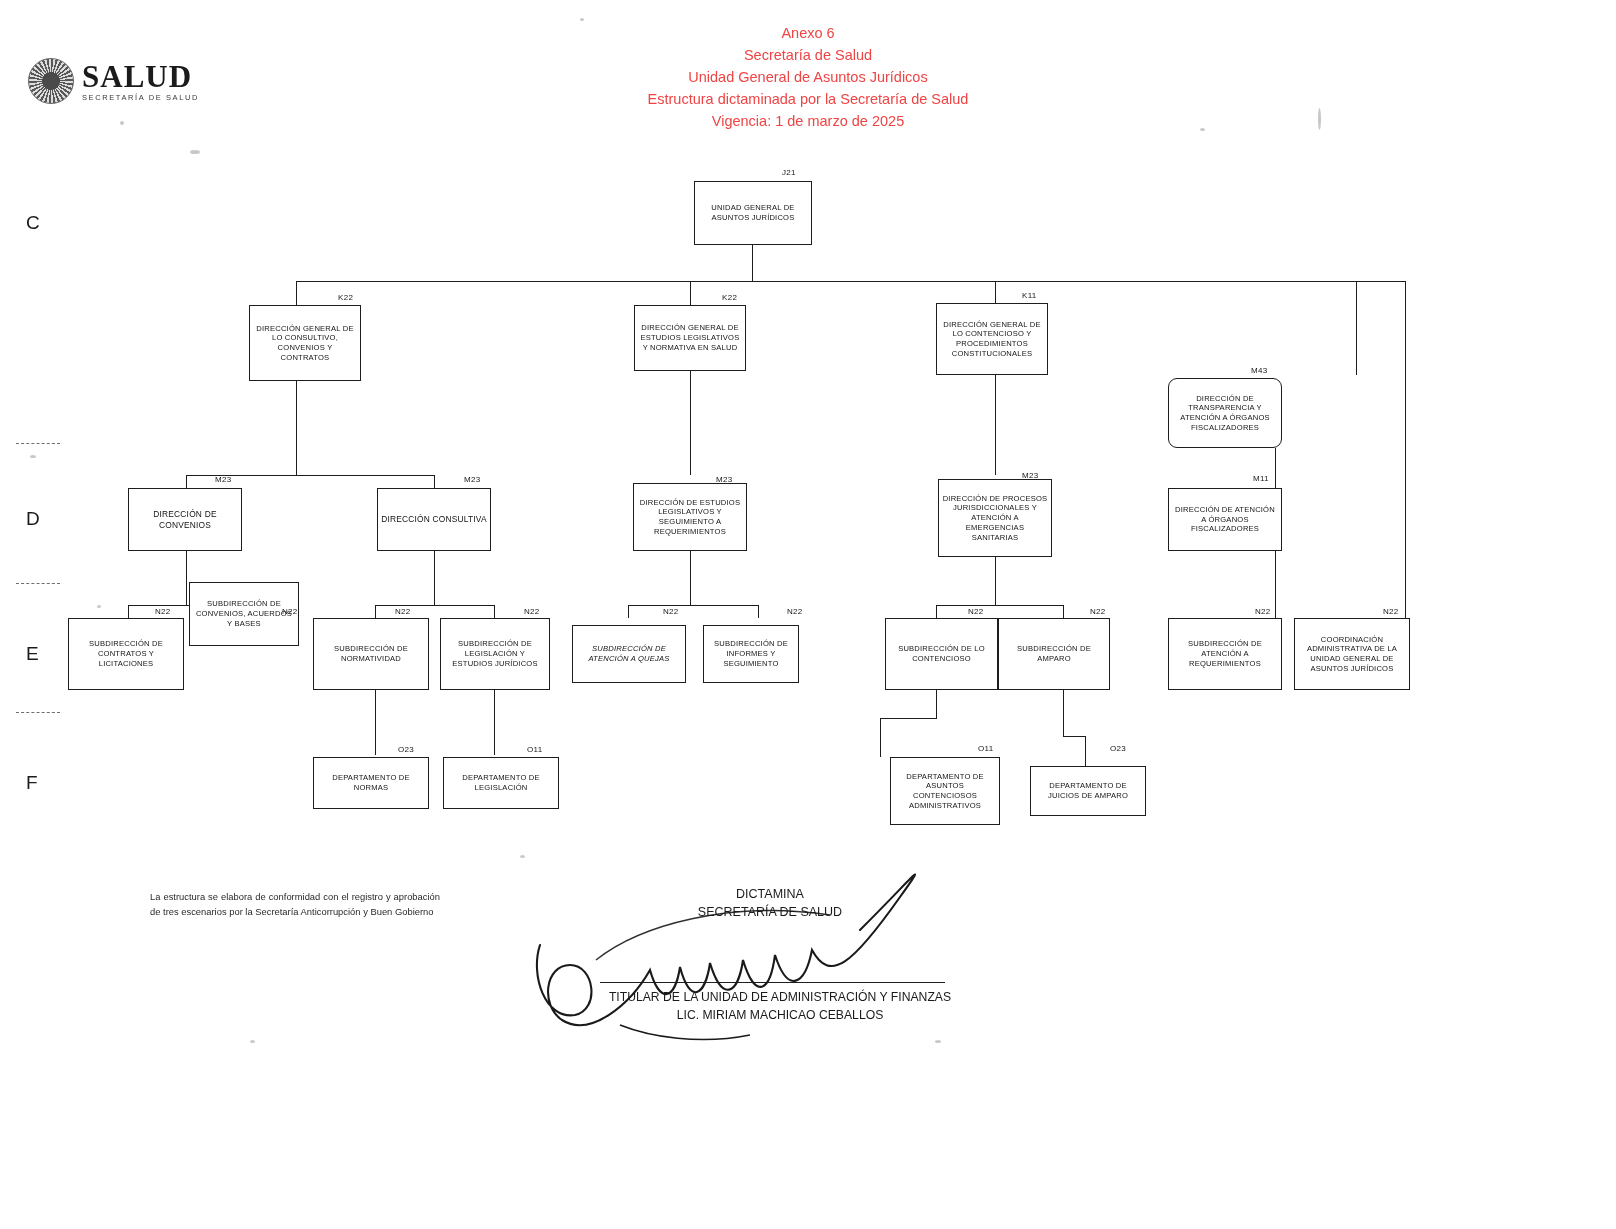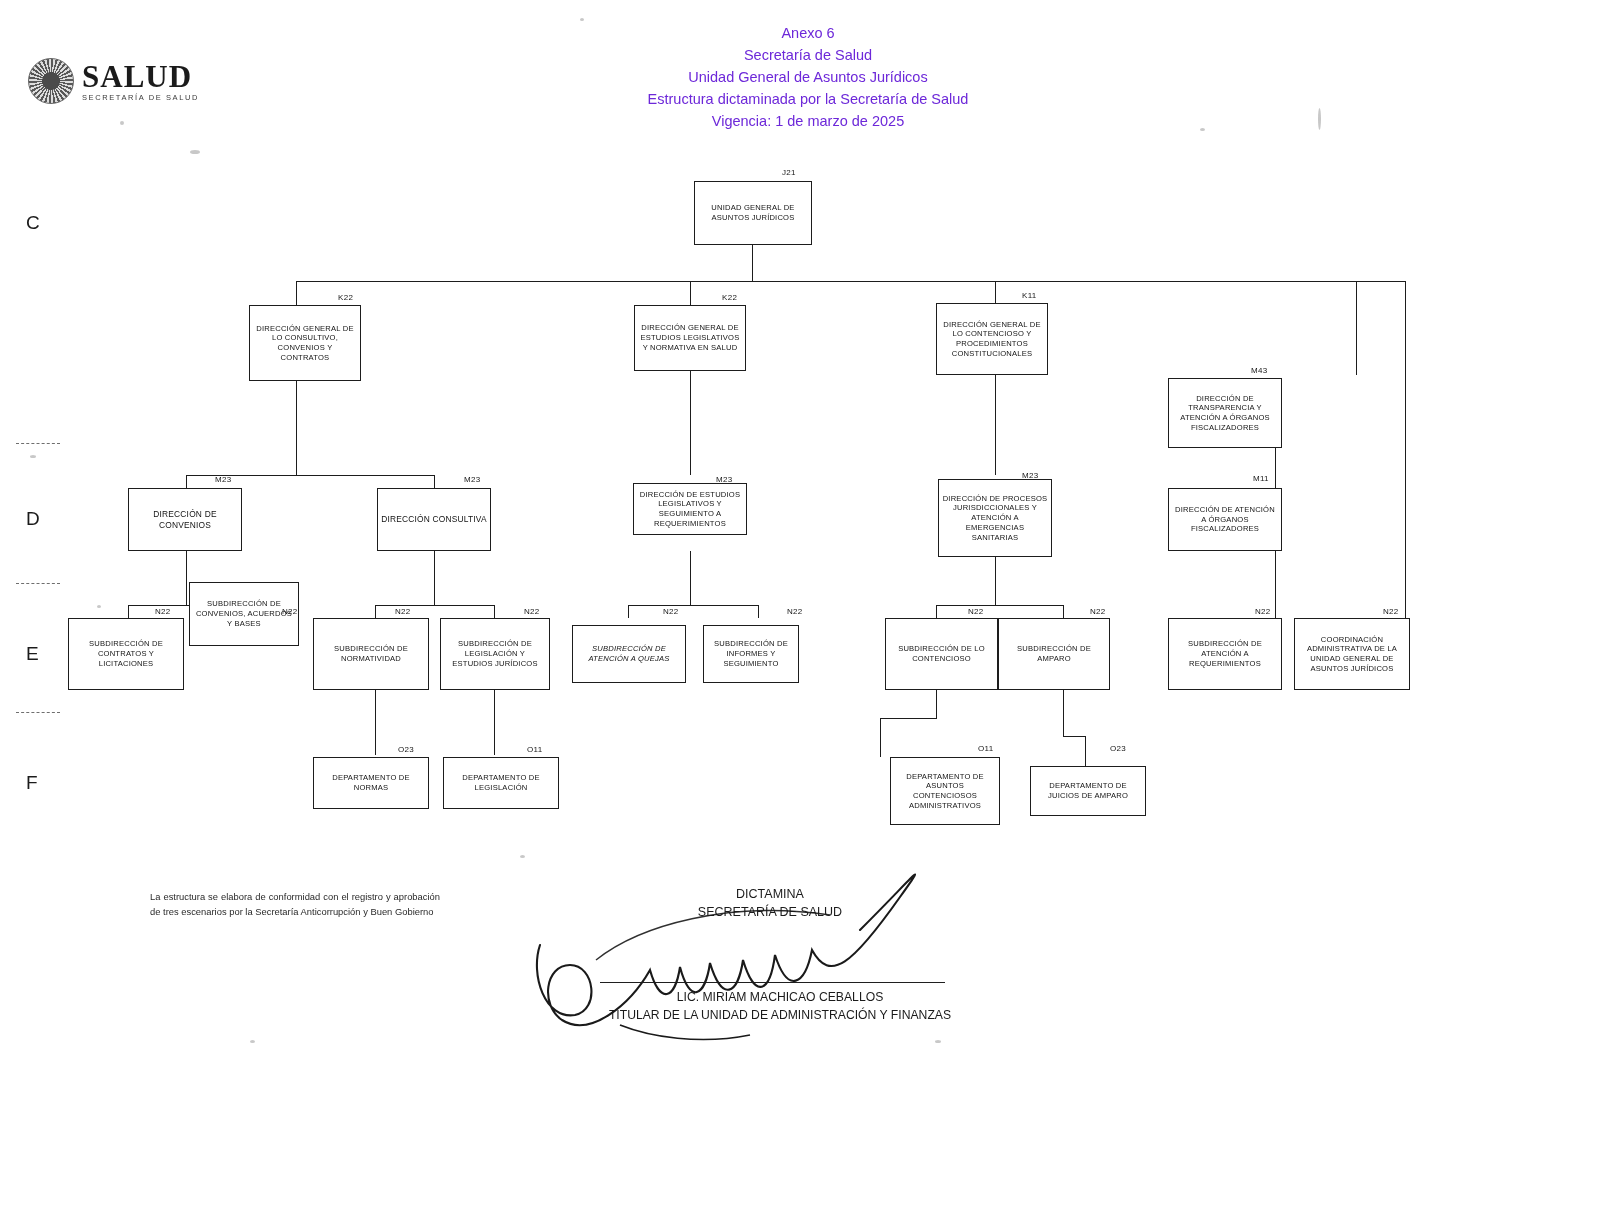--- a/index.html
+++ b/index.html
@@ -53,21 +53,21 @@
   }
 
   .doc-header {
     position: absolute;
     left: 0;
     right: 0;
     top: 22px;
     text-align: center;
     font-size: 14.5px;
     line-height: 1.52;
-    color: #6d28d9;
+    color: #ef4444;
   }
 
   
   .level-letter {
     position: absolute;
     font-size: 19px;
     color: #1b1b1b;
   }
   .level-rule {
     position: absolute;
@@ -257,30 +257,30 @@
 <div class="code" style="left:338px; top:293px;">K22</div>
 <div class="node" style="left:249px; top:305px; width:112px; height:76px;">DIRECCIÓN GENERAL DE LO CONSULTIVO, CONVENIOS Y CONTRATOS</div>
 
 <div class="code" style="left:722px; top:293px;">K22</div>
 <div class="node" style="left:634px; top:305px; width:112px; height:66px;">DIRECCIÓN GENERAL DE ESTUDIOS LEGISLATIVOS Y NORMATIVA EN SALUD</div>
 
 <div class="code" style="left:1022px; top:291px;">K11</div>
 <div class="node" style="left:936px; top:303px; width:112px; height:72px;">DIRECCIÓN GENERAL DE LO CONTENCIOSO Y PROCEDIMIENTOS CONSTITUCIONALES</div>
 
 <div class="code" style="left:1251px; top:366px;">M43</div>
-<div class="node" style="left:1168px; top:378px; width:114px; height:70px;">DIRECCIÓN DE TRANSPARENCIA Y ATENCIÓN A ÓRGANOS FISCALIZADORES</div>
+<div class="node" style="left:1168px; top:378px; width:114px; height:70px;border-radius:9px;">DIRECCIÓN DE TRANSPARENCIA Y ATENCIÓN A ÓRGANOS FISCALIZADORES</div>
 
 <div class="code" style="left:215px; top:475px;">M23</div>
 <div class="node lg" style="left:128px; top:488px; width:114px; height:63px;">DIRECCIÓN DE CONVENIOS</div>
 
 <div class="code" style="left:464px; top:475px;">M23</div>
 <div class="node lg" style="left:377px; top:488px; width:114px; height:63px;">DIRECCIÓN CONSULTIVA</div>
 
 <div class="code" style="left:716px; top:475px;">M23</div>
-<div class="node" style="left:633px; top:483px; width:114px; height:52px;">DIRECCIÓN DE ESTUDIOS LEGISLATIVOS Y SEGUIMIENTO A REQUERIMIENTOS</div>
+<div class="node" style="left:633px; top:483px; width:114px; height:68px;">DIRECCIÓN DE ESTUDIOS LEGISLATIVOS Y SEGUIMIENTO A REQUERIMIENTOS</div>
 
 <div class="code" style="left:1022px; top:471px;">M23</div>
 <div class="node" style="left:938px; top:479px; width:114px; height:78px;">DIRECCIÓN DE PROCESOS JURISDICCIONALES Y ATENCIÓN A EMERGENCIAS SANITARIAS</div>
 
 <div class="code" style="left:1253px; top:474px;">M11</div>
 <div class="node" style="left:1168px; top:488px; width:114px; height:63px;">DIRECCIÓN DE ATENCIÓN A ÓRGANOS FISCALIZADORES</div>
 
 <div class="code" style="left:155px; top:607px;">N22</div>
 <div class="node" style="left:68px; top:618px; width:116px; height:72px;">SUBDIRECCIÓN DE CONTRATOS Y LICITACIONES</div>
 
@@ -335,22 +335,22 @@
            C 90 183, 130 150, 150 115 C 160 150, 175 145, 180 112
            C 190 150, 205 142, 210 108 C 222 148, 238 140, 243 105
            C 255 145, 270 138, 275 100 C 288 140, 305 130, 312 95
            C 330 128, 352 110, 400 42 C 430 0, 415 20, 360 75" fill="none" stroke="#1a1a1a" stroke-width="2.1" stroke-linecap="round"></path>
   <path d="M120 170 C 150 182, 200 190, 250 180" fill="none" stroke="#1a1a1a" stroke-width="1.6"></path>
   <path d="M96 105 C 140 70, 230 45, 330 60" fill="none" stroke="#1a1a1a" stroke-width="1.4" opacity=".9"></path>
 </svg>
 
 <div class="sig-line"></div>
 <div class="sig-names">
+  <div>TITULAR DE LA UNIDAD DE ADMINISTRACIÓN Y FINANZAS</div>
   <div>LIC. MIRIAM MACHICAO CEBALLOS</div>
-  <div>TITULAR DE LA UNIDAD DE ADMINISTRACIÓN Y FINANZAS</div>
 </div>
 
 <div class="speck" style="left:580px; top:18px; width:4px; height:3px;"></div>
 <div class="speck" style="left:1200px; top:128px; width:5px; height:3px;"></div>
 <div class="speck" style="left:190px; top:150px; width:10px; height:4px;"></div>
 <div class="speck" style="left:120px; top:121px; width:4px; height:4px;"></div>
 <div class="speck" style="left:1318px; top:108px; width:3px; height:22px;"></div>
 <div class="speck" style="left:30px; top:455px; width:6px; height:3px;"></div>
 <div class="speck" style="left:97px; top:605px; width:4px; height:3px;"></div>
 <div class="speck" style="left:520px; top:855px; width:5px; height:3px;"></div>

